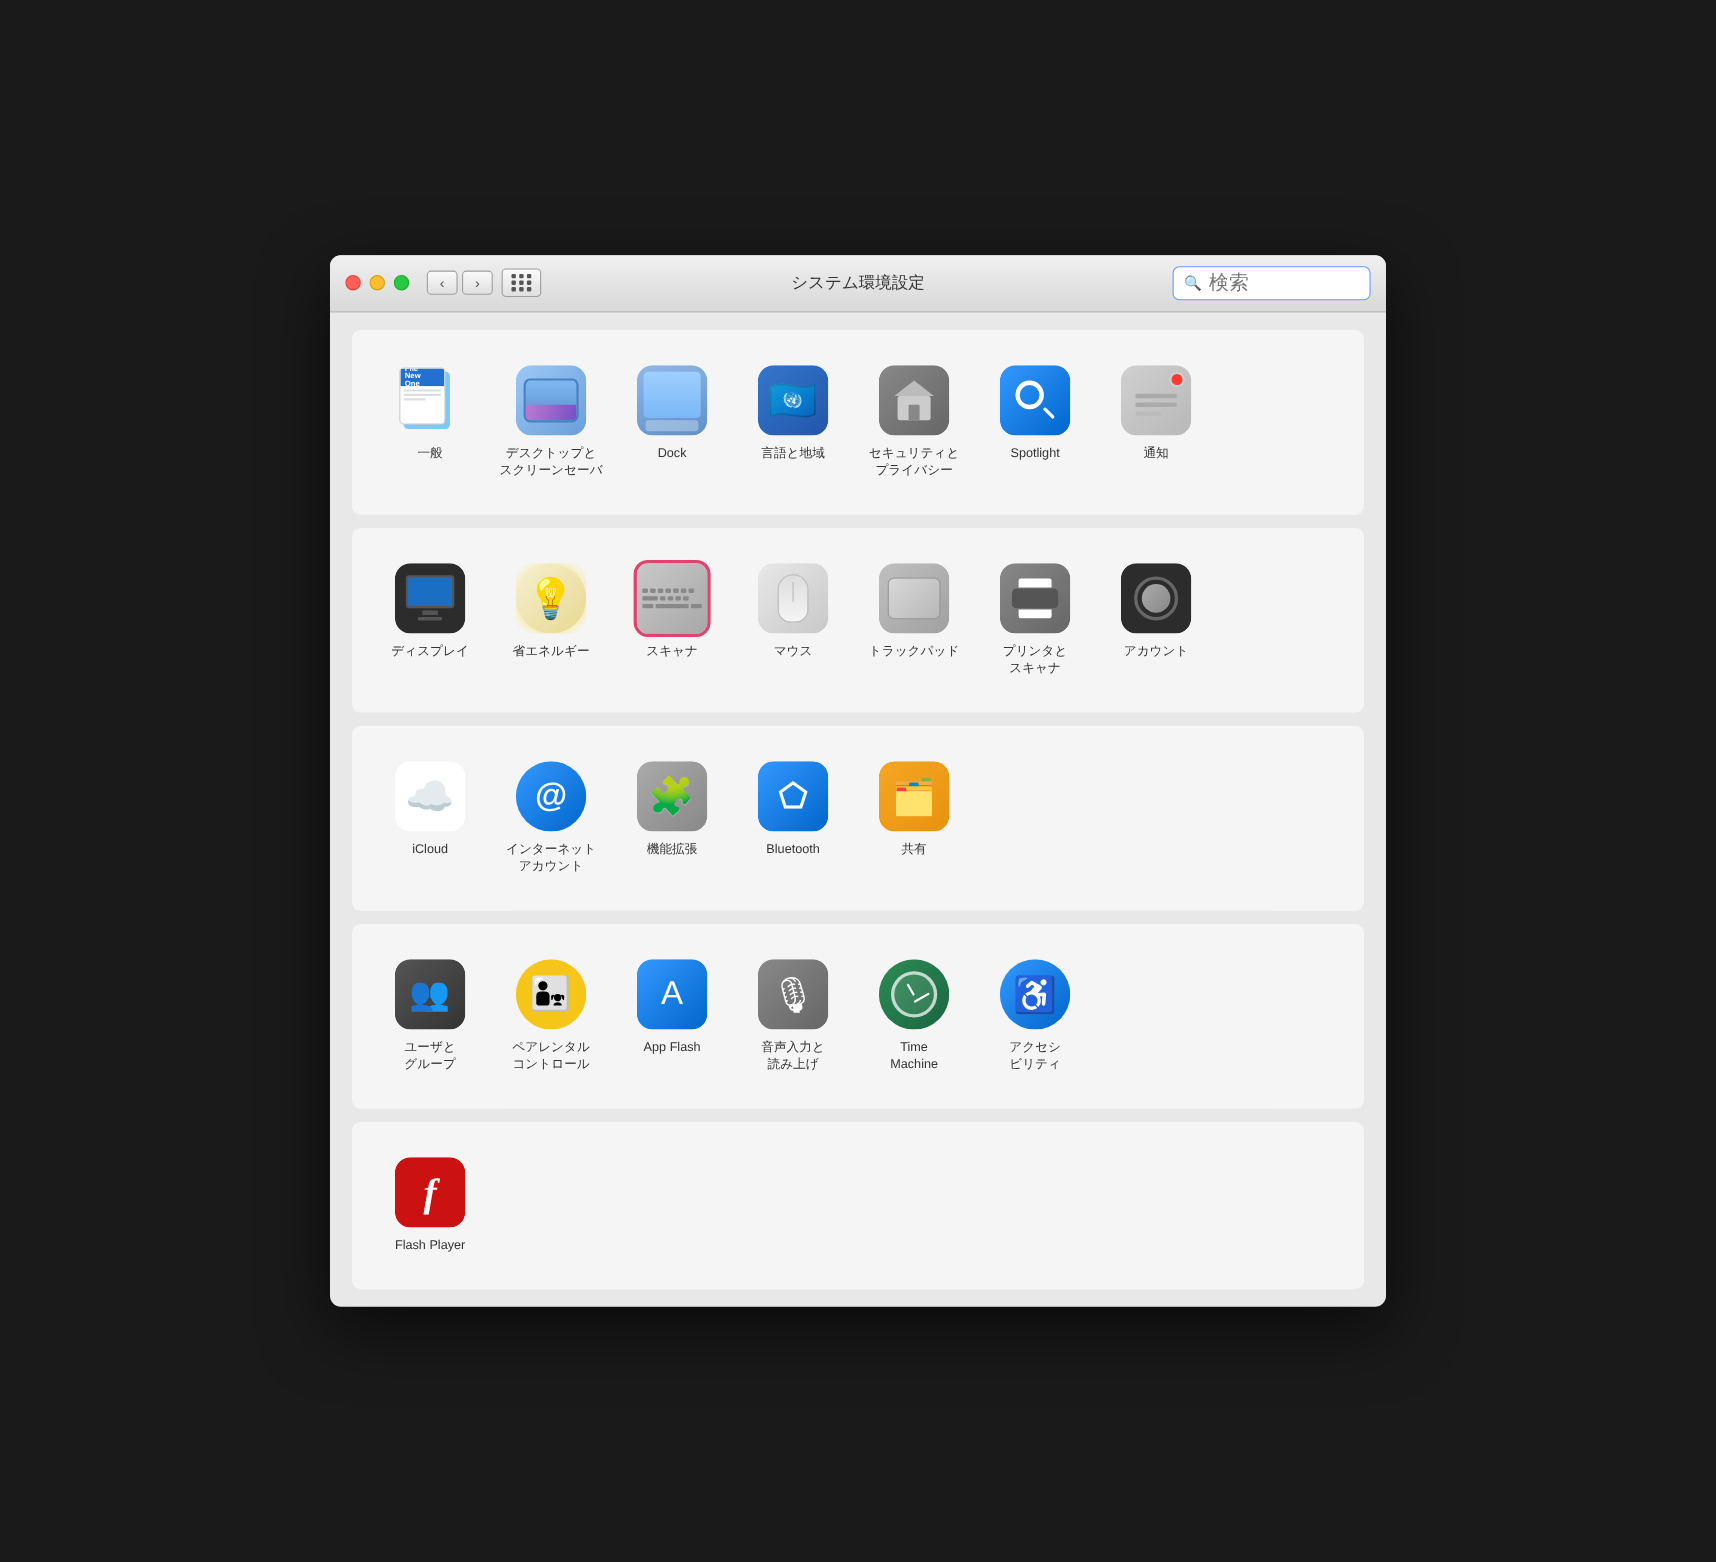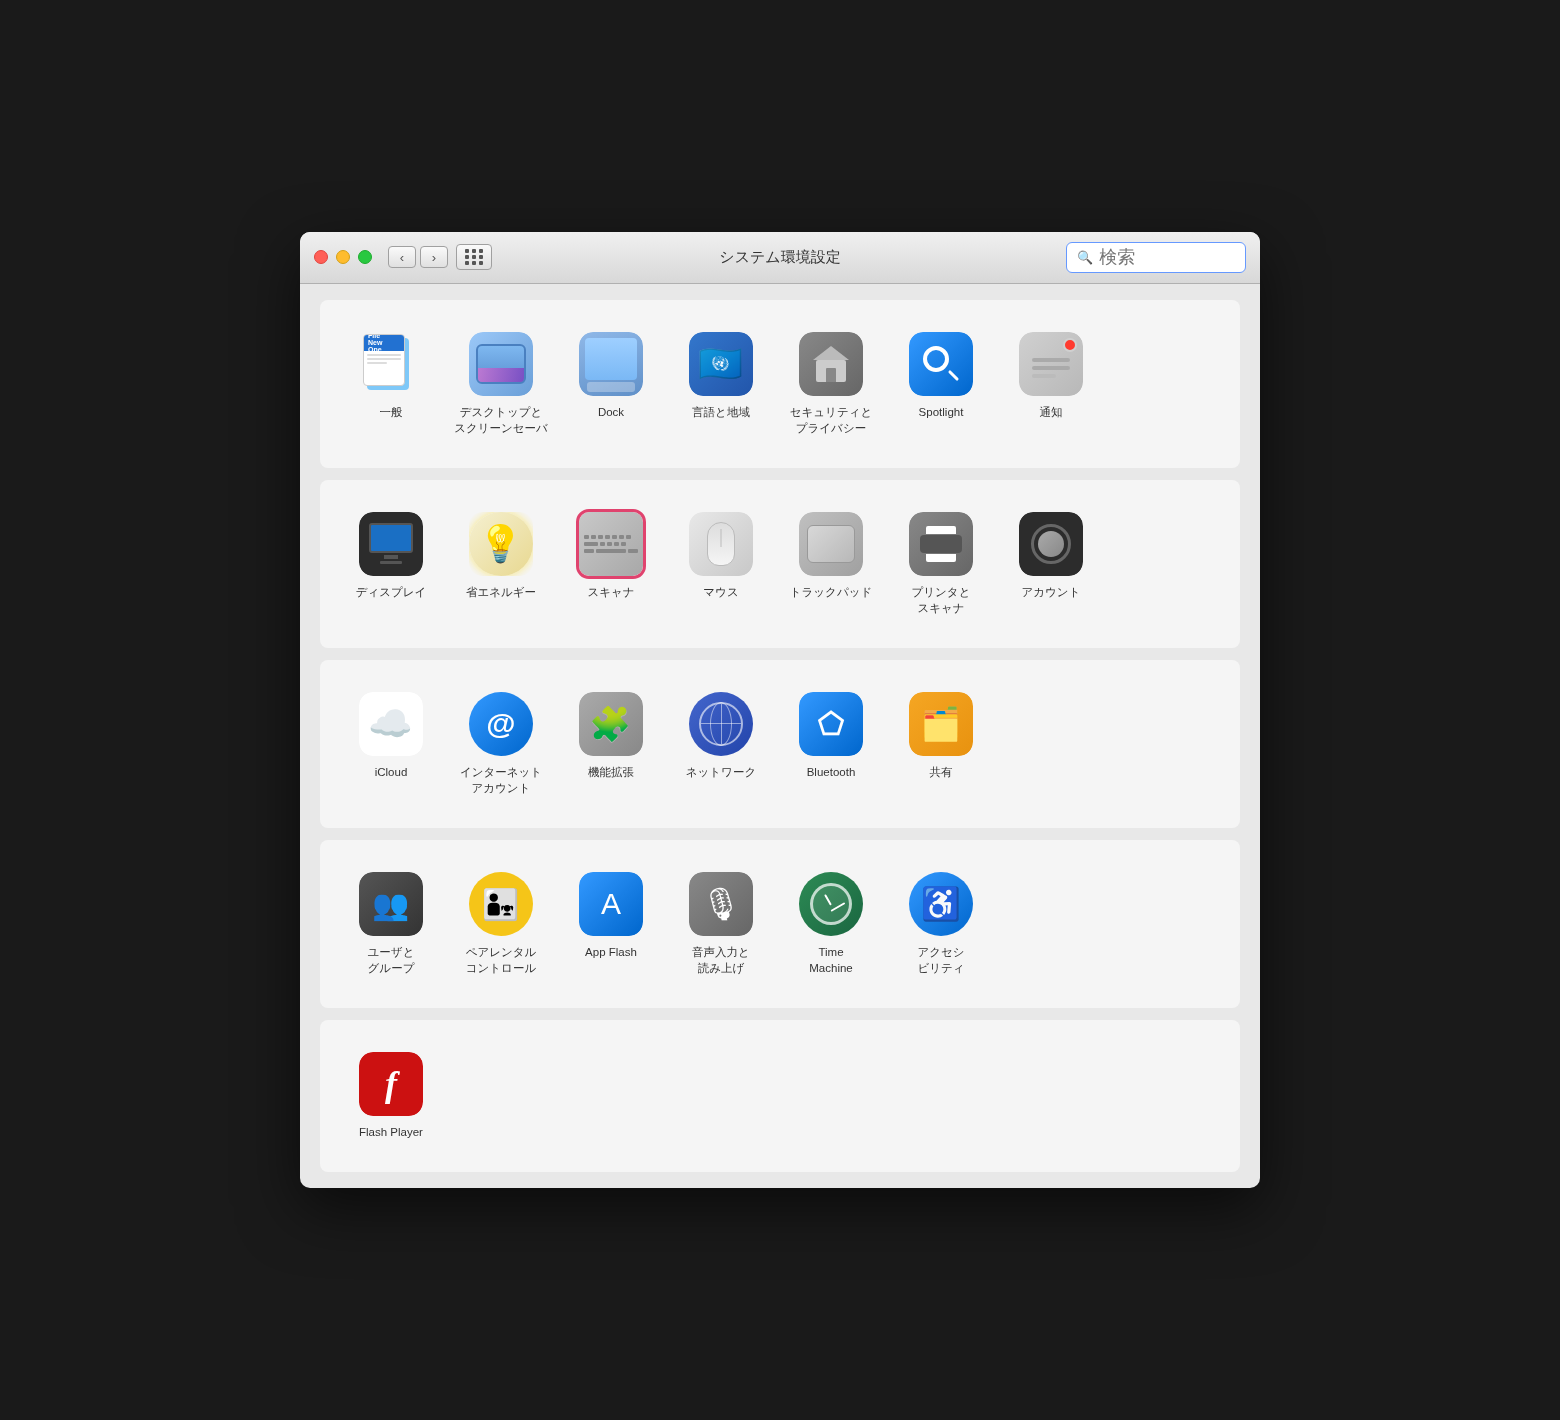--- a/index.html
+++ b/index.html
@@ -1163,32 +1163,20 @@
 
         <div class="icon-item">
           <div class="icon-box">
             <div class="ext-icon">
               <span class="puzzle-shape">🧩</span>
             </div>
           </div>
           <span class="icon-label">機能拡張</span>
         </div>
 
-        <div class="icon-item">
-          <div class="icon-box">
-            <div class="network-icon">
-              <div class="globe-lines">
-                <div class="globe-h-line"></div>
-                <div class="globe-v-line"></div>
-                <div class="globe-curve"></div>
-              </div>
-            </div>
-          </div>
-          <span class="icon-label">ネットワーク</span>
-        </div>
 
         <div class="icon-item">
           <div class="icon-box">
             <div class="bluetooth-icon">
               <span class="bt-symbol">⬠</span>
             </div>
           </div>
           <span class="icon-label">Bluetooth</span>
         </div>
 

